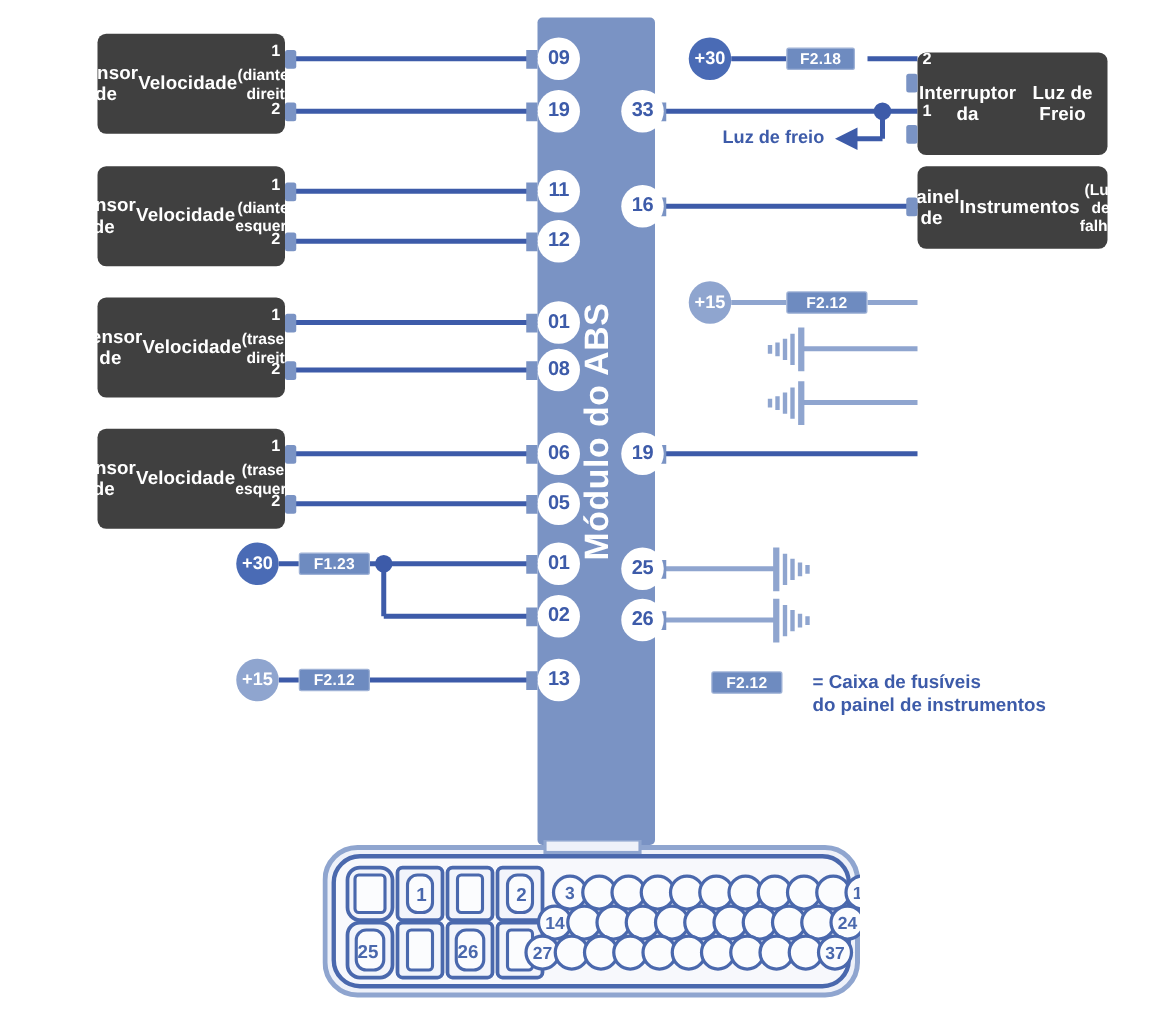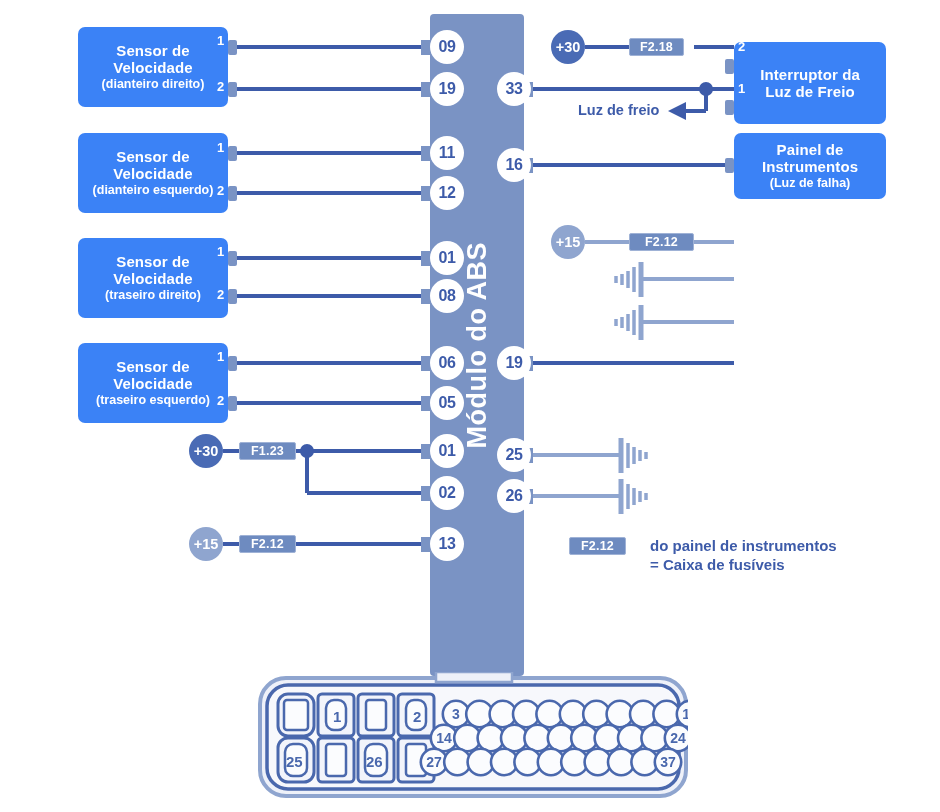--- a/index.html
+++ b/index.html
@@ -17,25 +17,25 @@
   }
   svg.layer {
     position: absolute;
     left: 0; top: 0;
     width: 940px; height: 812px;
     pointer-events: none;
   }
   
   .box {
     position: absolute;
-    background: #3b82f6;
+    background: #404040;
     border-radius: 7px;
     color: #ffffff;
     display: flex;
-    flex-direction: column;
+    flex-direction: row;
     align-items: center;
     justify-content: center;
     text-align: center;
     line-height: 1.14;
     box-sizing: border-box;
   }
   .box .t1 {
     font-size: 15px;
     font-weight: bold;
     letter-spacing: .1px;
@@ -339,22 +339,22 @@
   <div class="supply" style="left:189px; top:434px; background:#4a6bb5;">+30</div>
   <div class="fuse" style="left:239px; top:442px; width:57px;">F1.23</div>
 
   <div class="supply" style="left:189px; top:527px; background:#8fa5cf;">+15</div>
   <div class="fuse" style="left:239px; top:535px; width:57px;">F2.12</div>
 
   <div class="dtext" style="left:578px; top:102px;">Luz de freio</div>
 
   <div class="fuse" style="left:569px; top:537px; width:57px;">F2.12</div>
   <div class="legend-text" style="left:650px; top:537px;">
+    <div>= Caixa de fusíveis</div>
     <div>do painel de instrumentos</div>
-    <div>= Caixa de fusíveis</div>
   </div>
 
   <div id="conn-wrap">
     <svg width="430" height="128" viewBox="0 0 430 128">
 
       <rect x="2" y="6" width="426" height="118" rx="26" ry="26" fill="#eef1f9" stroke="#8fa5cf" stroke-width="4"></rect>
       <rect x="9" y="13" width="412" height="104" rx="21" ry="21" fill="#f7f8fc" stroke="#4a68ad" stroke-width="3.5"></rect>
 
       <rect x="178" y="0" width="76" height="10" fill="#eef1f9" stroke="#8fa5cf" stroke-width="2.5"></rect>
 

